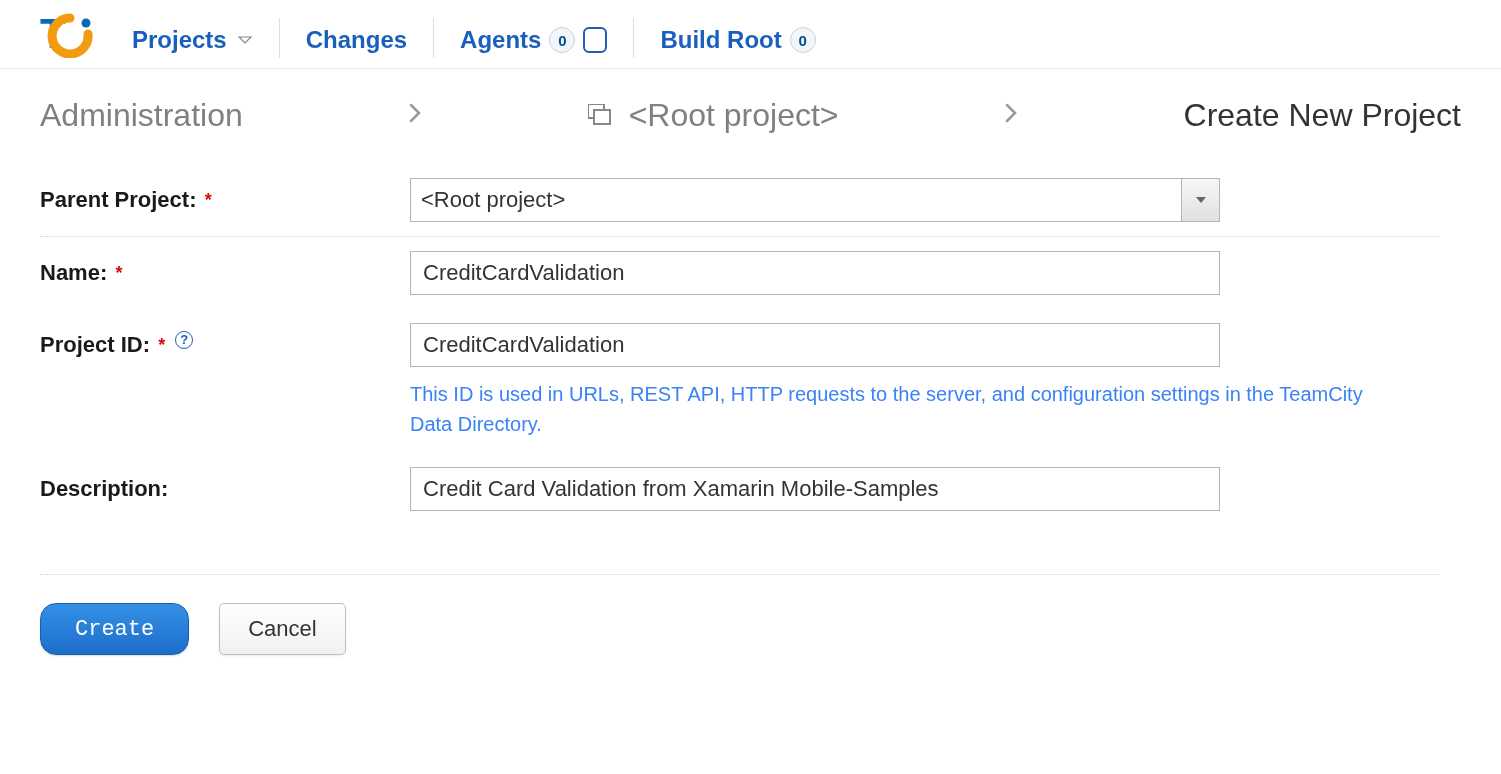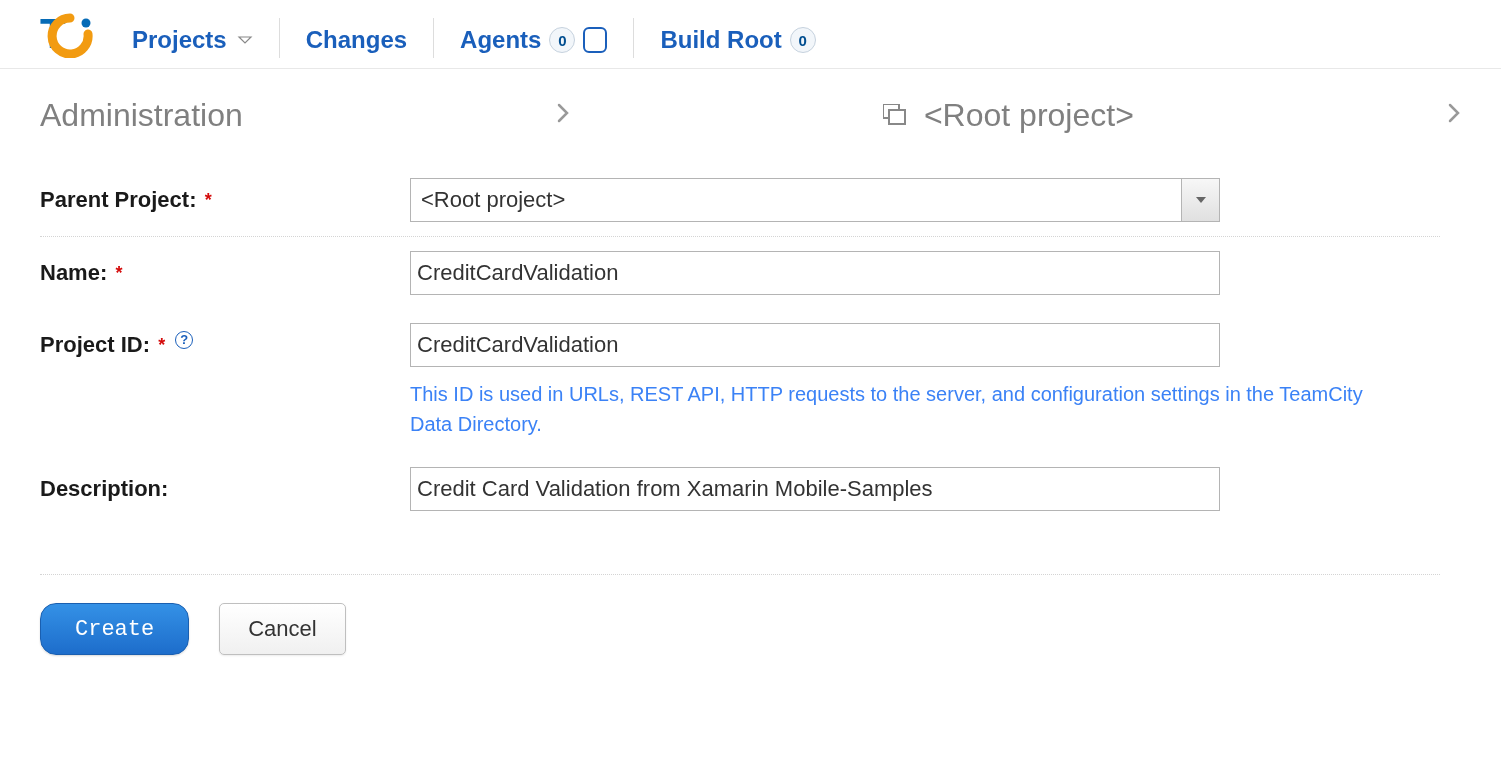--- a/index.html
+++ b/index.html
@@ -154,21 +154,21 @@
       background: linear-gradient(#f7f7f7, #e0e0e0);
       display: flex;
       align-items: center;
       justify-content: center;
       cursor: pointer;
     }
     .text-input {
       width: 810px;
       height: 44px;
       border: 1px solid #b4b4b4;
-      padding: 0 6px;
+      padding: 0 12px;
       font-size: 22px;
       color: #333;
       font-family: inherit;
     }
     .hint {
       font-size: 20px;
       color: #3b82f6;
       margin-top: 12px;
       line-height: 1.5;
       max-width: 980px;
@@ -259,20 +259,21 @@
         <rect x="6" y="6" width="16" height="14" fill="#fff" stroke="#888" stroke-width="2"></rect>
       </svg>
     </span>
     <span>&lt;Root project&gt;</span>
   </span>
   <span class="breadcrumb-sep">
     <svg width="14" height="22" viewBox="0 0 14 22">
         <path d="M3 3 L11 11 L3 19" stroke="#999" stroke-width="2.5" fill="none" stroke-linecap="round"></path>
       </svg>
   </span>
+  <span class="breadcrumb-current">Create New Project</span>
 </div>
 
 <div class="form">
 
   <div class="form-row">
     <div class="form-label">
       <span>Parent Project:</span>
       <span class="required">*</span>
     </div>
     <div class="form-field">

